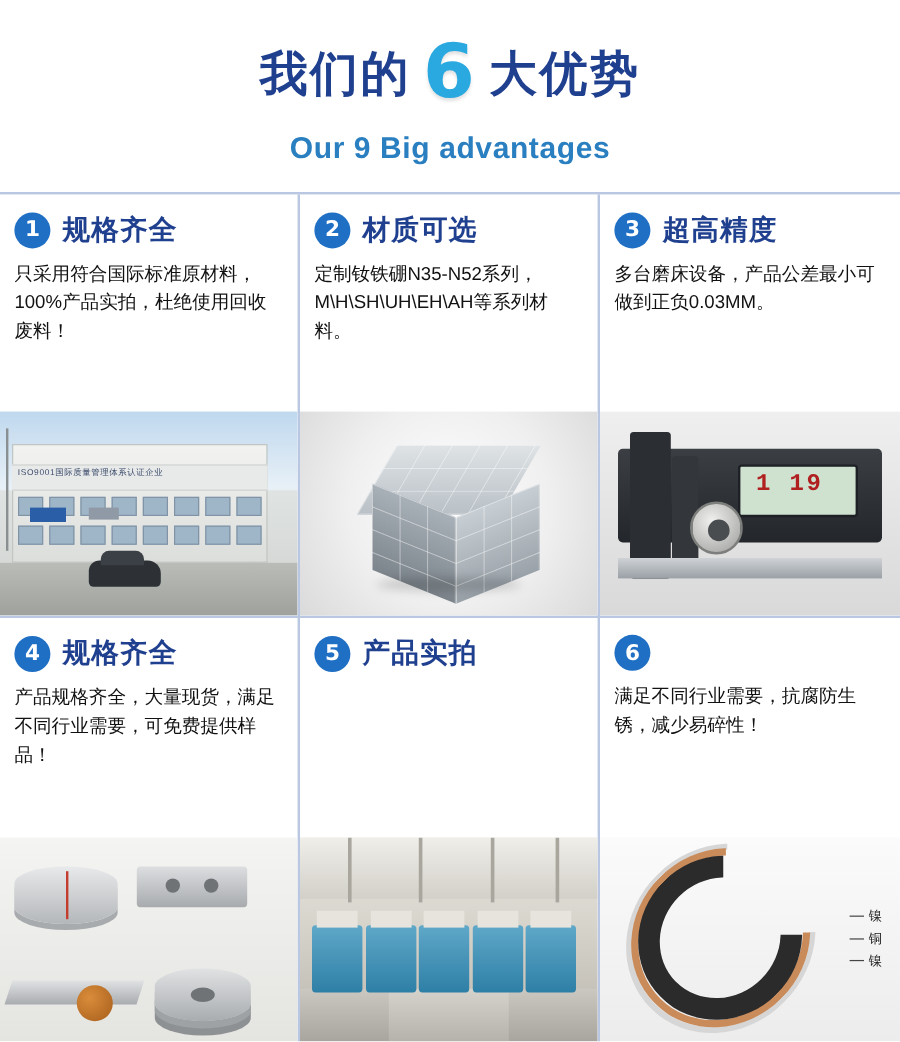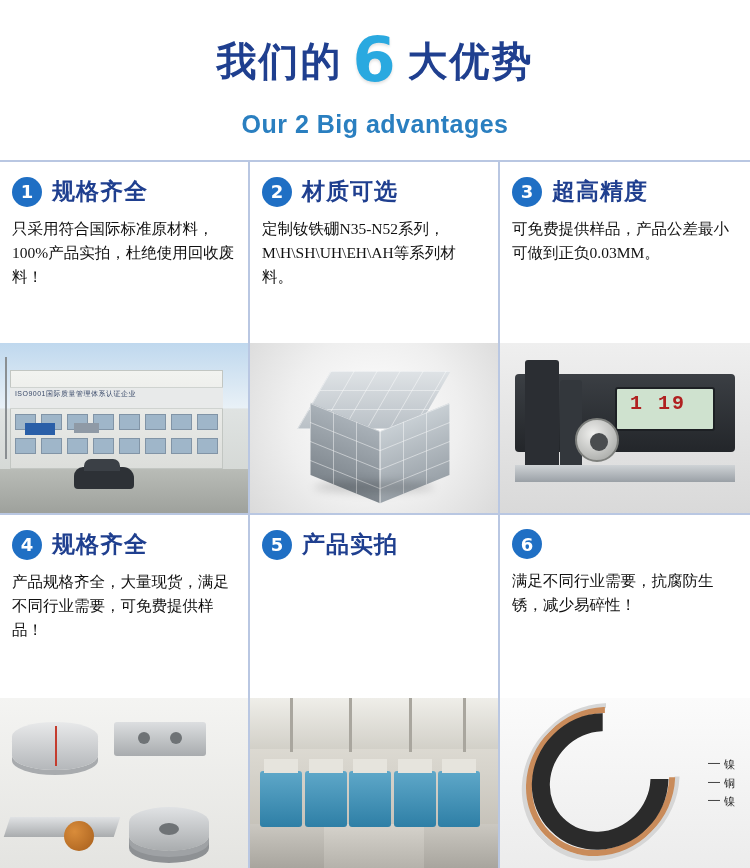--- a/index.html
+++ b/index.html
@@ -89,21 +89,20 @@
     font-size: 23px;
     font-weight: bold;
     color: #1f3f8f;
     letter-spacing: 1px;
   }
   .cell-desc {
     font-size: 15.5px;
     line-height: 1.55;
     color: #111;
     margin: 0 0 10px 0;
-    font-family: Liberation Serif, serif;
   }
 
   .media {
     margin-top: auto;
     width: calc(100% + 24px);
     margin-left: -12px;
     height: 170px;
     position: relative;
     overflow: hidden;
   }
@@ -232,21 +231,21 @@
 </style>
 </head>
 <body>
 
 <div class="page">
 
   <div class="header">
     <div class="title-line">
       <span>我们的</span><span class="big-six">6</span><span>大优势</span>
     </div>
-    <div class="subtitle">Our 2 Big advantages</div>
+    <div class="subtitle">Our 9 Big advantages</div>
   </div>
 
   <div class="grid">
 
     <div class="cell col1 row1">
       <div class="cell-head">
         <div class="num-badge">1</div>
         <div class="cell-title">规格齐全</div>
       </div>
       <p class="cell-desc">只采用符合国际标准原材料，100%产品实拍，杜绝使用回收废料！</p>
@@ -303,21 +302,21 @@
         </div>
         <div class="shadow"></div>
       </div>
     </div>
 
     <div class="cell col3 row1">
       <div class="cell-head">
         <div class="num-badge">3</div>
         <div class="cell-title">超高精度</div>
       </div>
-      <p class="cell-desc">可免费提供样品，产品公差最小可做到正负0.03MM。</p>
+      <p class="cell-desc">多台磨床设备，产品公差最小可做到正负0.03MM。</p>
       <div class="media ph-caliper">
         <div class="body"></div>
         <div class="jaw1"></div>
         <div class="jaw2"></div>
         <div class="screen"></div>
         <div class="digits">1 19</div>
         <div class="ring"></div>
         <div class="scale"></div>
       </div>
     </div>

